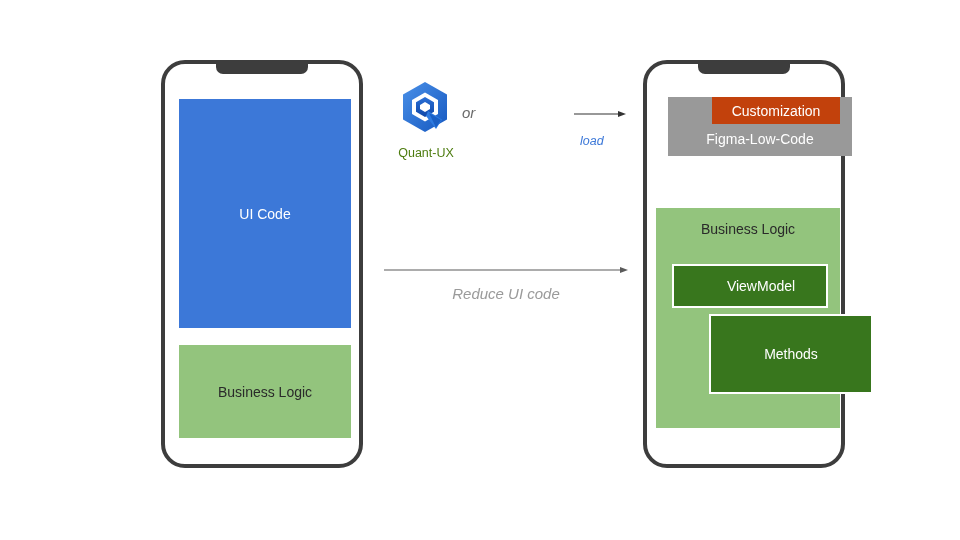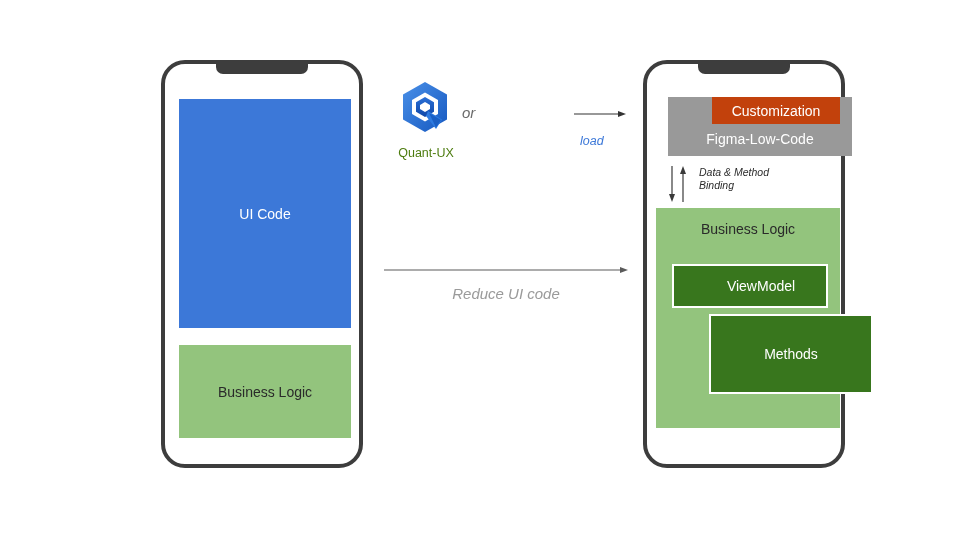--- a/index.html
+++ b/index.html
@@ -304,30 +304,20 @@
     <div class="notch"></div>
 
     <div class="block figma-lowcode-block">
       <span class="block-label">Figma-Low-Code</span>
     </div>
 
     <div class="block customization-block">
       <span class="block-label">Customization</span>
     </div>
 
-    <div class="binding-group">
-      <svg class="binding-arrows" viewBox="0 0 24 36">
-        <line x1="5" y1="0" x2="5" y2="30" stroke="#3a3a3a" stroke-width="1.2"></line>
-        <path d="M5 36 L2 28 L8 28 Z" fill="#3a3a3a"></path>
-        <line x1="16" y1="36" x2="16" y2="6" stroke="#3a3a3a" stroke-width="1.2"></line>
-        <path d="M16 0 L13 8 L19 8 Z" fill="#3a3a3a"></path>
-      </svg>
-      <div class="binding-text">Data &amp; Method
-Binding</div>
-    </div>
 
     <div class="block biz-logic-right-block">
       <span class="biz-logic-right-title">Business Logic</span>
 
       <div class="inner-box viewmodel-box">
         <span class="block-label">ViewModel</span>
       </div>
 
       <div class="inner-box methods-box">
         <span class="block-label">Methods</span>

